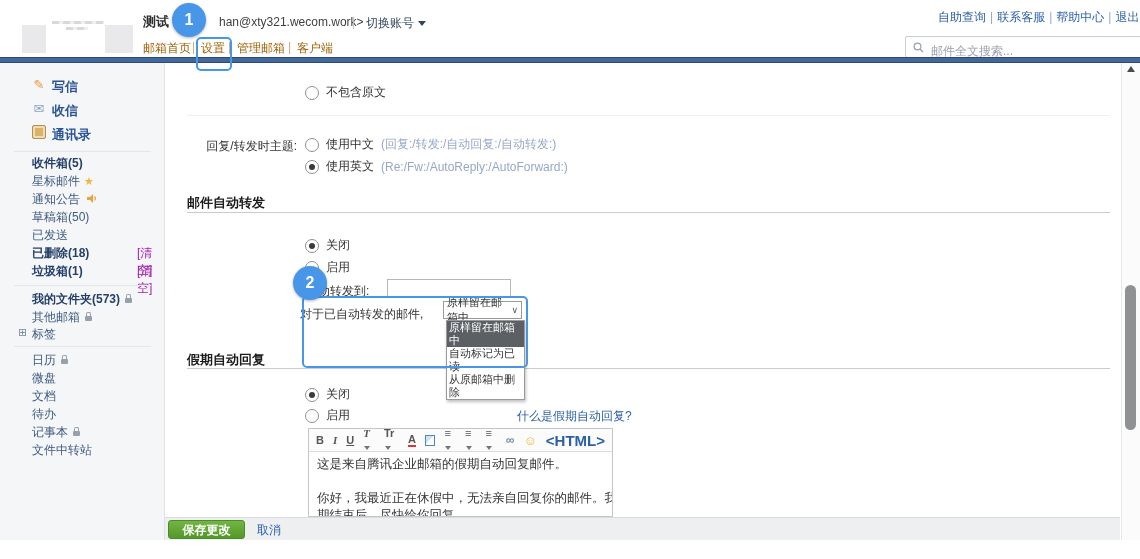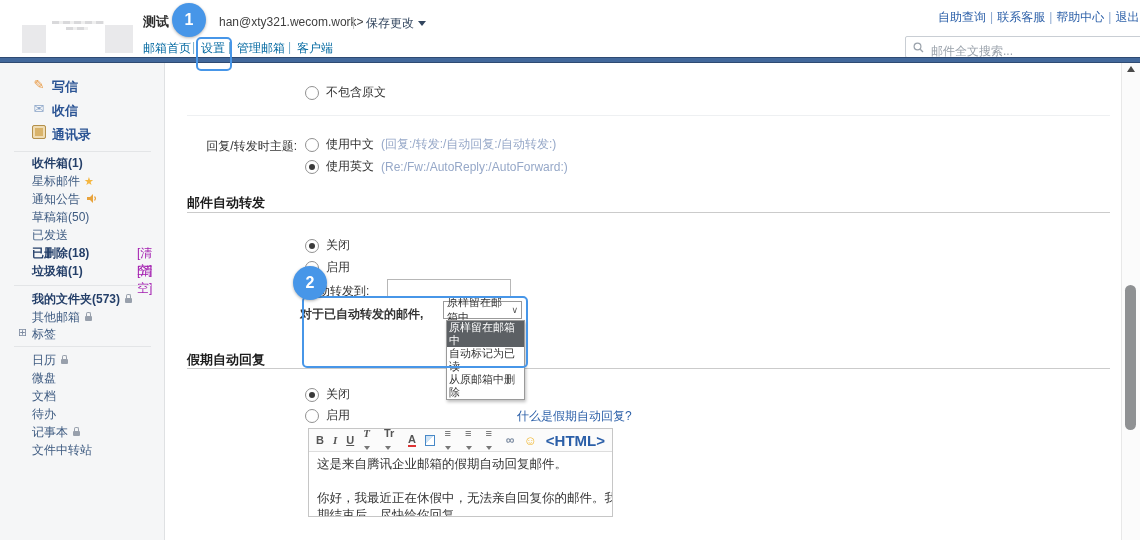--- a/index.html
+++ b/index.html
@@ -8,21 +8,21 @@
   .abs{position:absolute;}
   .link{color:#2b5fa8;cursor:pointer;text-decoration:none;}
   .sep{opacity:.55;padding:0 4px;}
   
   .logo-box{position:absolute;background:#e9e9eb;}
   .logo-blur{position:absolute;background:repeating-linear-gradient(to right,#d9d9db 0 7px,#efefef 7px 11px);height:3px;}
   .acct-name{position:absolute;font-weight:bold;font-size:13px;color:#2f2f2f;}
   .acct-email{position:absolute;color:#3f3f3f;}
   .switch{position:absolute;color:#33465f;cursor:pointer;}
   .caret{display:inline-block;width:0;height:0;border-left:4px solid transparent;border-right:4px solid transparent;border-top:5px solid #33465f;margin-left:4px;vertical-align:1px;}
-  .nav2 span.navlink{position:absolute;color:#0369a1;cursor:pointer;}
+  .nav2 span.navlink{position:absolute;color:#a16207;cursor:pointer;}
   .toplinks{position:absolute;left:938px;top:9px;color:#2b5fa8;white-space:nowrap;}
   .searchbox{position:absolute;left:905px;top:36px;width:250px;height:22px;border:1px solid #c9ced4;border-radius:2px;background:#fff;display:flex;align-items:center;padding-left:7px;box-sizing:border-box;}
   .searchbox input{border:0;outline:0;background:transparent;font:12px "Liberation Sans","DejaVu Sans",sans-serif;color:#666;width:190px;margin-left:5px;margin-top:7px;}
   .searchbox input::placeholder{color:#9aa2ab;}
   .bluebar{position:absolute;left:0;top:57px;width:1140px;height:4px;background:#42689b;border-top:1px solid #2e4a72;border-bottom:1px solid #2e4a72;}
   
   #sidebar{position:absolute;left:0;top:63px;width:164px;height:477px;background:#f5f6f7;border-right:1px solid #dfe1e3;}
   .sb-action{position:absolute;left:52px;font-weight:bold;font-size:13px;color:#2b5494;cursor:pointer;white-space:nowrap;}
   .sb-icon{position:absolute;left:31px;width:16px;height:15px;text-align:center;}
   .sb-row{position:absolute;left:32px;color:#3d5a80;cursor:pointer;white-space:nowrap;}
@@ -79,21 +79,21 @@
 <div id="page">
 
   <div class="logo-box" style="left:22px;top:25px;width:24px;height:28px;"></div>
   <div class="logo-blur" style="left:52px;top:21px;width:52px;"></div>
   <div class="logo-blur" style="left:66px;top:27px;width:22px;"></div>
   <div class="logo-box" style="left:105px;top:25px;width:28px;height:28px;"></div>
 
   <div class="acct-name" style="left:143px;top:13px;">测试</div>
   <div class="acct-email" style="left:219px;top:15px;">han@xty321.wecom.work&gt;</div>
   <div class="abs" style="left:352px;top:15px;color:#c0c0c0;">|</div>
-  <div class="switch" style="left:366px;top:15px;"><span>保存更改</span><span class="caret"></span></div>
+  <div class="switch" style="left:366px;top:15px;"><span>切换账号</span><span class="caret"></span></div>
 
   <div class="nav2">
     <span class="navlink" style="left:143px;top:40px;">邮箱首页</span>
     <span class="navlink" style="left:192px;top:40px;opacity:.55;">|</span>
     <span class="navlink" style="left:201px;top:40px;">设置</span>
     <span class="navlink" style="left:228px;top:40px;opacity:.55;">|</span>
     <span class="navlink" style="left:237px;top:40px;">管理邮箱</span>
     <span class="navlink" style="left:288px;top:40px;opacity:.55;">|</span>
     <span class="navlink" style="left:297px;top:40px;">客户端</span>
   </div>
@@ -115,21 +115,21 @@
   <div id="sidebar">
     <span class="sb-icon" style="top:14px;color:#e8963d;font-size:13px;">✎</span>
     <span class="sb-action" style="top:15px;">写信</span>
     <span class="sb-icon" style="top:38px;color:#8aa4c8;font-size:13px;">✉</span>
     <span class="sb-action" style="top:39px;">收信</span>
     <span class="sb-icon" style="top:62px;"><span style="display:inline-block;width:12px;height:12px;background:#d9b36a;border:1px solid #b3904c;border-radius:2px;box-shadow:inset 0 0 0 2px #efdcb4;"></span></span>
     <span class="sb-action" style="top:63px;">通讯录</span>
 
     <div class="sb-div" style="top:88px;"></div>
 
-    <span class="sb-row sb-bold" style="top:92px;">收件箱(1)</span>
+    <span class="sb-row sb-bold" style="top:92px;">收件箱(5)</span>
     <span class="sb-row" style="top:110px;"><span>星标邮件</span><span class="star">★</span></span>
     <span class="sb-row" style="top:128px;"><span>通知公告</span>
       <svg width="11" height="10" viewBox="0 0 11 10" style="margin-left:4px;vertical-align:-1px;">
           <polygon points="0,3 3,3 6,0 6,9 3,6 0,6" fill="#e8a33d"></polygon>
           <path d="M7.5 2.5 Q9.5 4.5 7.5 6.5" stroke="#e8a33d" fill="none" stroke-width="1.1"></path>
         </svg>
     </span>
     <span class="sb-row" style="top:146px;">草稿箱(50)</span>
     <span class="sb-row" style="top:164px;">已发送</span>
     <span class="sb-row sb-bold" style="top:182px;">已删除(18)</span>
@@ -181,21 +181,21 @@
     <span>关闭</span>
   </div>
   <div class="row" style="left:305px;top:259px;">
     <span class="radio"></span>
     <span>启用</span>
   </div>
 
   <div class="field-label" style="left:306px;top:283px;">自动转发到:</div>
   <input class="fwd-input" type="text" value="" style="">
 
-  <div class="field-label" style="left:300px;top:306px;font-weight:bold;">对于已自动转发的邮件,</div>
+  <div class="field-label" style="left:300px;top:306px;">对于已自动转发的邮件,</div>
   <div class="fakesel">
     <span>原样留在邮箱中</span>
     <span style="color:#555;font-size:9px;">∨</span>
   </div>
   <div class="opts">
     <div class="opt hl">原样留在邮箱中</div>
     <div class="opt">自动标记为已读</div>
     <div class="opt">从原邮箱中删除</div>
   </div>
 
@@ -229,20 +229,24 @@
       <span class="tb-html">&lt;HTML&gt;</span>
     </div>
     <div class="ebody">
       <div class="ed-line">这是来自腾讯企业邮箱的假期自动回复邮件。</div>
       <div class="ed-line"></div>
       <div class="ed-line">你好，我最近正在休假中，无法亲自回复你的邮件。我将在假</div>
       <div class="ed-line">期结束后，尽快给你回复</div>
     </div>
   </div>
 
+  <div id="footerbar">
+    <div class="savebtn">保存更改</div>
+    <a class="link cancel">取消</a>
+  </div>
 
   <div class="scrolltrack"></div>
   <div class="scrollarrow"></div>
   <div class="scrollthumb"></div>
 
   <div class="anno-circle" style="left:172px;top:3px;">1</div>
   <div class="anno-box" style="left:196px;top:37px;width:32px;height:30px;"></div>
   <div class="anno-circle" style="left:293px;top:266px;">2</div>
   <div class="anno-box" style="left:302px;top:296px;width:222px;height:68px;"></div>
 

